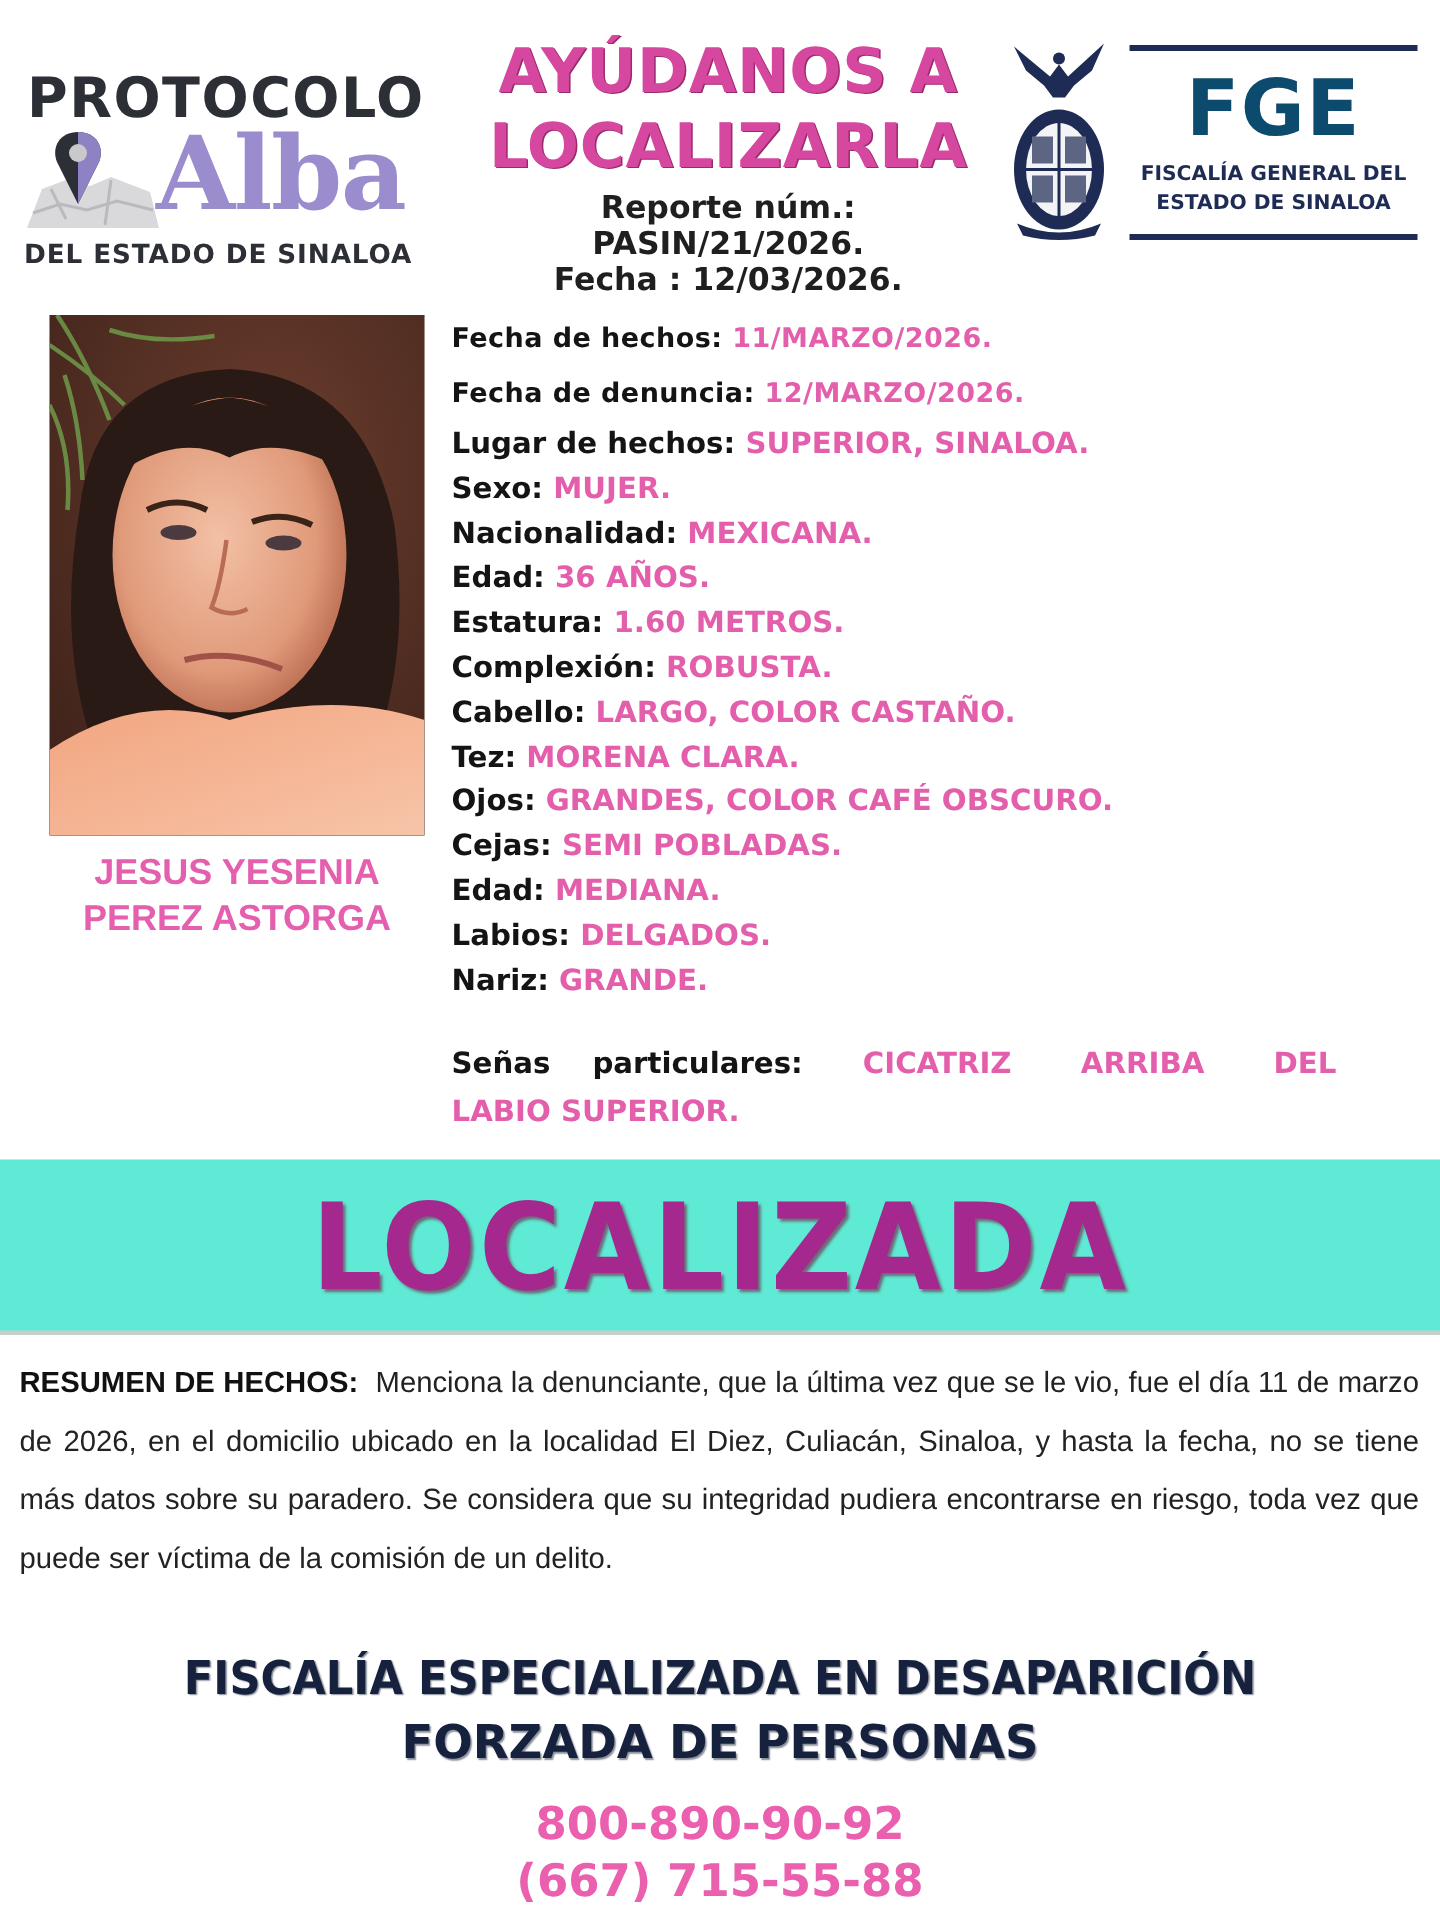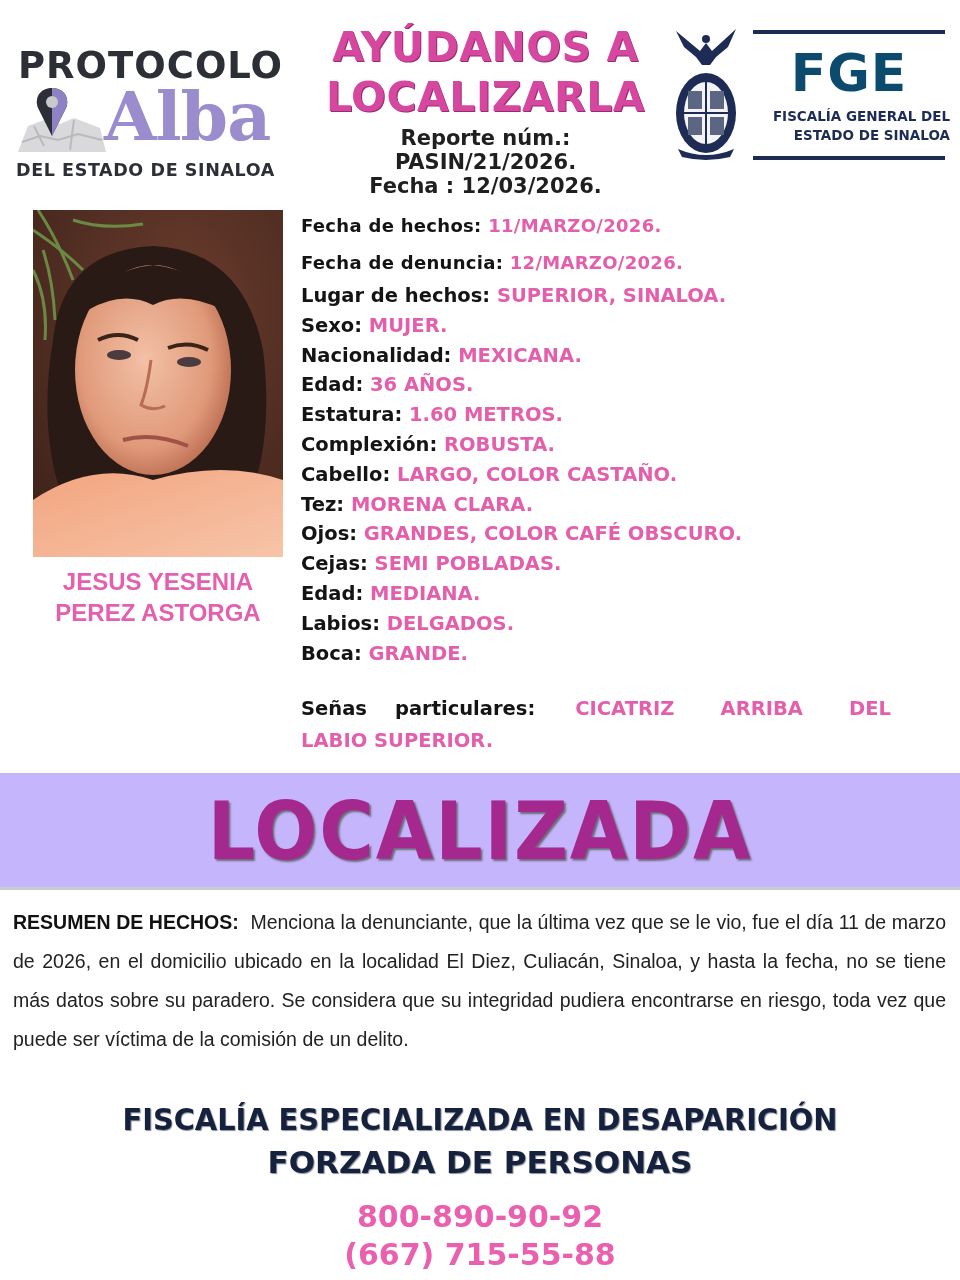--- a/index.html
+++ b/index.html
@@ -17,21 +17,21 @@
   .headline-title { font-family: "DejaVu Sans", sans-serif; font-weight: bold; color: #d6479f; font-size: 41px; line-height: 50px; letter-spacing: 0.5px; text-shadow: 1px 1px 0 #9a2a6d; }
   .report-num, .report-date { font-family: "DejaVu Sans", sans-serif; font-weight: bold; font-size: 21px; color: #1f1f1f; line-height: 24px; }
   .report-num { margin-top: 4px; }
 
   .fge { position: absolute; left: 668px; top: 25px; width: 280px; height: 140px; }
   .fge-seal { position: absolute; left: 2px; top: 0; width: 72px; height: 135px; }
   .fge-line { position: absolute; left: 85px; width: 192px; height: 4px; background: #1d2b55; }
   .fge-line.top { top: 5px; }
   .fge-line.bottom { top: 131px; }
   .fge-acronym { position: absolute; left: 85px; top: 18px; width: 192px; text-align: center; font-family: "DejaVu Sans", sans-serif; font-weight: bold; font-size: 52px; color: #0c4a6e; line-height: 60px; letter-spacing: 1px; }
-  .fge-name { position: absolute; left: 80px; top: 82px; width: 202px; text-align: right; font-family: "DejaVu Sans", sans-serif; font-weight: bold; font-size: 13.5px; color: #1d2b55; line-height: 19px; }
+  .fge-name { position: absolute; left: 80px; top: 82px; width: 202px; text-align: center; font-family: "DejaVu Sans", sans-serif; font-weight: bold; font-size: 13.5px; color: #1d2b55; line-height: 19px; }
 
   
   .photo { position: absolute; left: 33px; top: 210px; width: 250px; height: 347px; overflow: hidden; background: #5a3a2c; }
   .person-name { position: absolute; left: 30px; top: 566px; width: 256px; text-align: center; font-family: "Liberation Sans", sans-serif; font-weight: bold; font-size: 24px; line-height: 31px; color: #e45fae; }
 
   
   .details { position: absolute; left: 301px; top: 207px; width: 600px; }
   .detail-row { font-family: "DejaVu Sans", sans-serif; font-weight: bold; white-space: nowrap; }
   .detail-row .lbl { color: #141414; }
   .detail-row .val { color: #e35fac; }
@@ -39,21 +39,21 @@
   .detail-row.small { font-size: 19.5px; line-height: 29.8px; }
   .detail-row.first { line-height: 38px; }
 
   .senas { position: absolute; left: 301px; top: 693px; width: 590px; font-family: "DejaVu Sans", sans-serif; font-weight: bold; font-size: 19.5px; line-height: 32px; text-align: justify; text-align-last: left; }
   .senas .lbl { color: #141414; word-spacing: 16px; }
   .senas .line1 { display: flex; justify-content: space-between; }
   .senas .line1 .v1 { margin-left: 40px; flex: 1; display: flex; justify-content: space-between; color: #e35fac; }
   .senas .line2 { color: #e35fac; }
 
   
-  .status-banner { position: absolute; left: 0; top: 773px; width: 960px; height: 117px; background: #c4b5fd; border-bottom: 3px solid #c7cfcd; }
+  .status-banner { position: absolute; left: 0; top: 773px; width: 960px; height: 117px; background: #5eead4; border-bottom: 3px solid #c7cfcd; }
   .status-text { position: absolute; left: 0; top: 0; width: 960px; text-align: center; font-family: "DejaVu Sans", sans-serif; font-weight: bold; font-size: 80px; line-height: 117px; color: #a5288e; letter-spacing: 2px; transform: scaleX(0.93); text-shadow: 2px 2px 2px #6d6a79; }
 
   
   .summary { position: absolute; left: 13px; top: 903px; width: 933px; font-family: "Liberation Sans", sans-serif; font-size: 19.5px; line-height: 39px; color: #222; text-align: justify; }
   .summary .lbl { font-weight: bold; color: #111; margin-right: 6px; }
 
   
   .footer { position: absolute; left: 0; top: 1098px; width: 960px; text-align: center; }
   .footer-agency { font-family: "DejaVu Sans", sans-serif; font-weight: bold; font-size: 31px; line-height: 43px; color: #16213e; text-shadow: 1px 1px 1px #8a8f9a; }
   .footer-agency.l1 { transform: scaleX(0.93); }
@@ -201,21 +201,21 @@
   </div>
   <div class="detail-row small">
     <span class="lbl">Edad:</span>
     <span class="val">MEDIANA.</span>
   </div>
   <div class="detail-row small">
     <span class="lbl">Labios:</span>
     <span class="val">DELGADOS.</span>
   </div>
   <div class="detail-row small">
-    <span class="lbl">Boca:</span>
+    <span class="lbl">Nariz:</span>
     <span class="val">GRANDE.</span>
   </div>
 </div>
 
 <div class="senas">
   <div class="line1">
     <span class="lbl">Señas</span>
     <span class="lbl" style="margin-left:28px;">particulares:</span>
     <span class="v1">
       <span>CICATRIZ</span>

